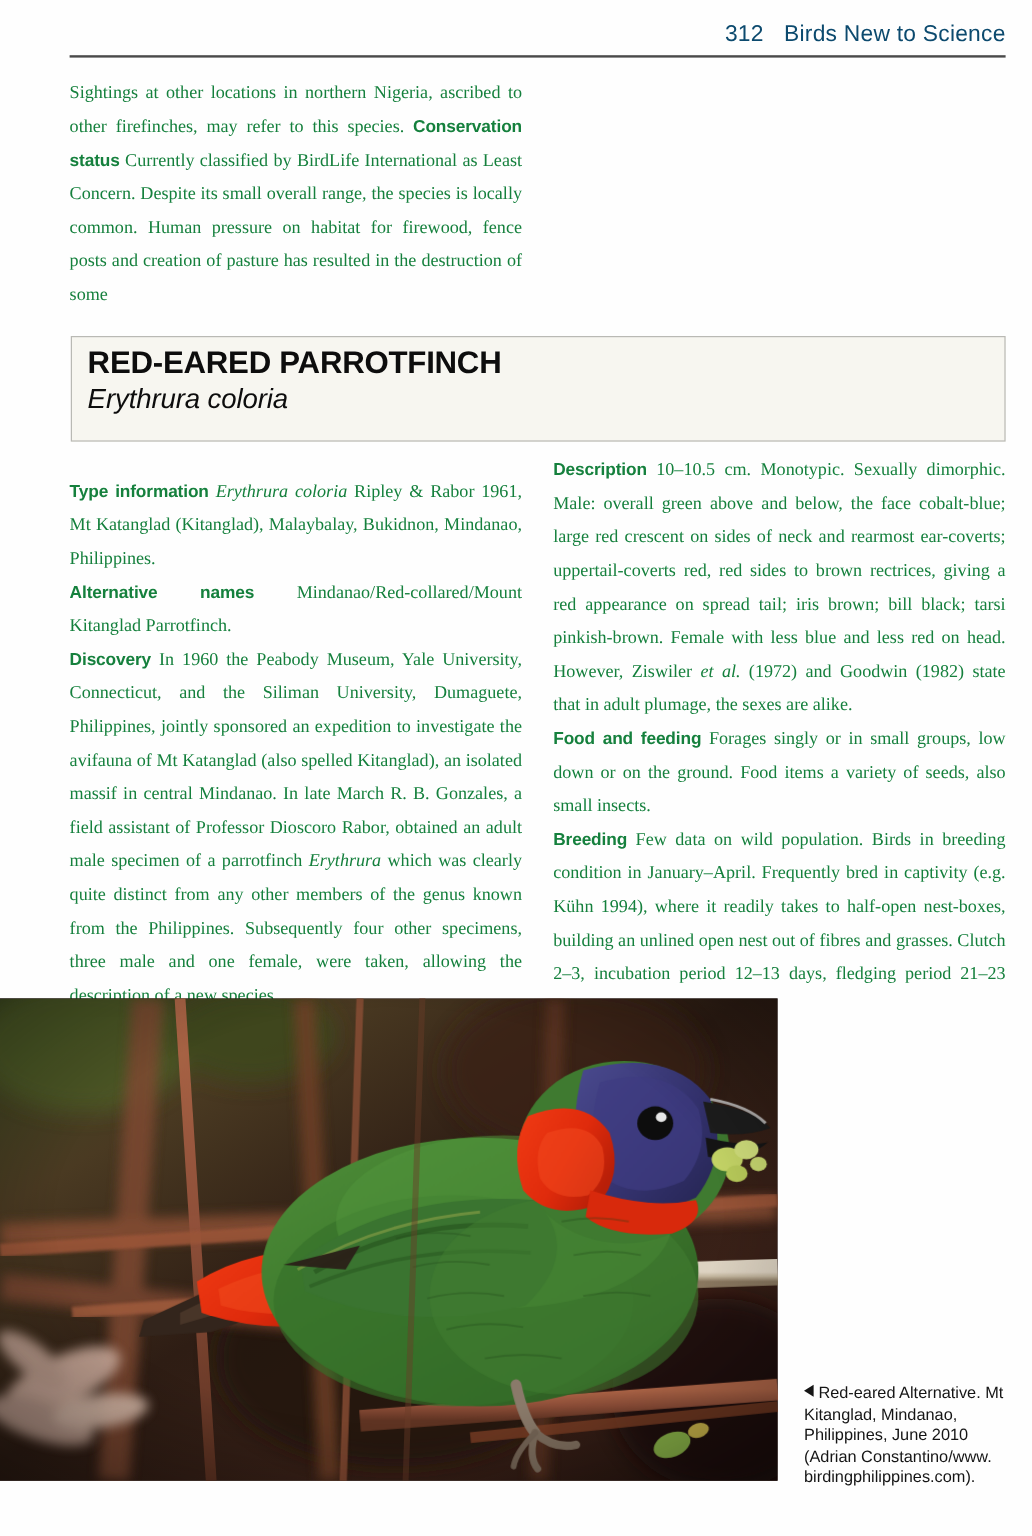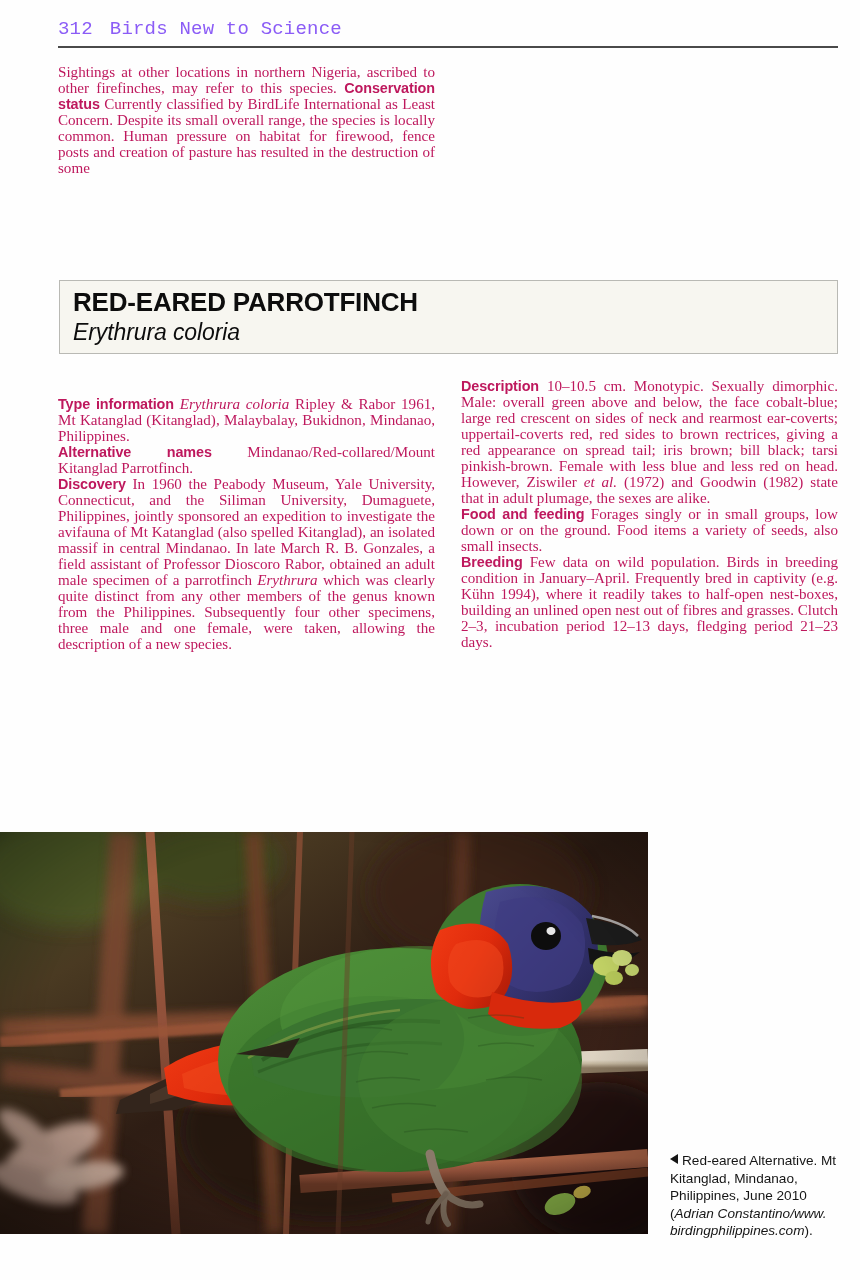--- a/index.html
+++ b/index.html
@@ -23,49 +23,50 @@
     height: 1280px;
     background: #fefefe;
   }
 
   
   .running-head {
     position: absolute;
     left: 58px;
     top: 18px;
     width: 780px;
-    font-family: Liberation Mono, monospace;
+    font-family: Liberation Sans, sans-serif;
     font-size: 19px;
-    color: #8b5cf6;
+    color: #0c4a6e;
     letter-spacing: 0.2px;
     white-space: nowrap;
+    text-align: right;
   }
   .running-head .folio {
     display: inline-block;
     margin-right: 17px;
   }
   .head-rule {
     position: absolute;
     left: 58px;
     top: 46px;
     width: 780px;
     height: 2px;
     background: #4a4a4a;
   }
 
   
   .col {
     position: absolute;
     width: 377px;
     font-size: 15.1px;
-    line-height: 16px;
+    line-height: 28px;
     text-align: justify;
     text-justify: inter-word;
     hyphens: manual;
-    color: #be185d;
+    color: #15803d;
   }
   .col-left  { left: 58px; }
   .col-right { left: 461px; }
 
   .top-left  { top: 64px; }
   .top-right { top: 64px; }
 
   .mid-left  { top: 378px; }
   .mid-right { top: 378px; }
 
@@ -84,21 +85,21 @@
     letter-spacing: -0.1px;
   }
   .sci { font-style: italic; }
 
   
   .species-box {
     position: absolute;
     left: 59px;
     top: 280px;
     width: 779px;
-    height: 74px;
+    height: 88px;
     background: #f7f6f0;
     border: 1px solid #b9b9b4;
     box-sizing: border-box;
   }
   .species-box .common {
     position: absolute;
     left: 13px;
     top: 6px;
     font-family: "Liberation Sans", sans-serif;
     font-weight: bold;
@@ -144,21 +145,21 @@
   }
   .caption .tri {
     display: inline-block;
     width: 0; height: 0;
     border-top: 5px solid transparent;
     border-bottom: 5px solid transparent;
     border-right: 8px solid #151515;
     margin-right: 4px;
     vertical-align: 1px;
   }
-  .caption .credit { font-style: italic; }
+  .caption .credit { }
 </style>
 </head>
 <body>
 
 <div class="page">
 
   <div class="running-head">
     <span class="folio">312</span><span>Birds New to Science</span>
   </div>
   <div class="head-rule"></div>

